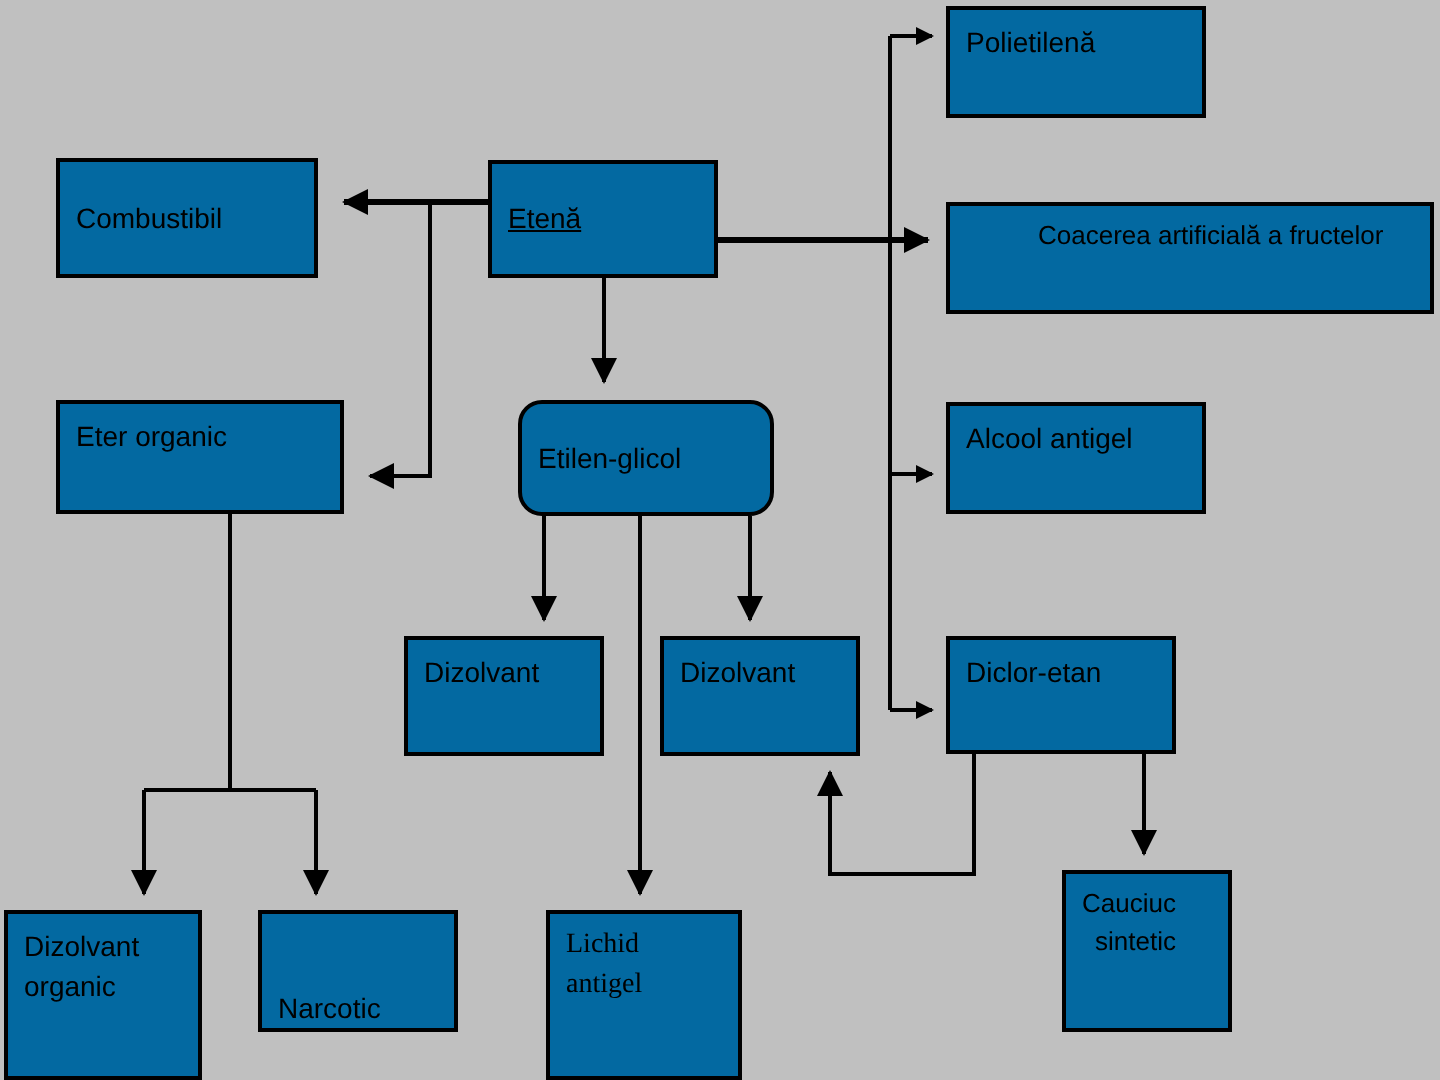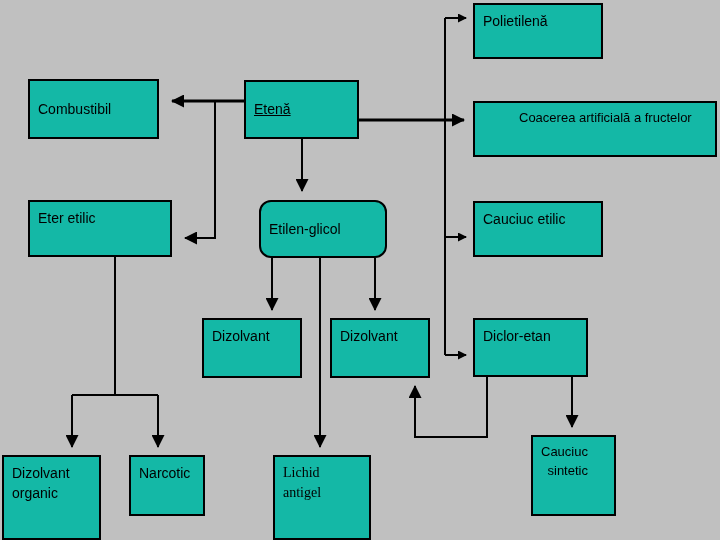--- a/index.html
+++ b/index.html
@@ -14,21 +14,21 @@
     width:720px;height:540px;
     background:#c0c0c0;
   }
   svg#edges{
     position:absolute;left:0;top:0;
     width:720px;height:540px;
     pointer-events:none;
   }
   .node{
     position:absolute;
-    background:#14b8a6;
+    background:#0369a1;
     border:2px solid #000000;
     box-sizing:border-box;
     display:flex;
     align-items:center;
     padding-left:8px;
     z-index:2;
   }
   .node .label{
     font-size:14px;
     color:#000;
@@ -115,49 +115,49 @@
 
   <div class="node pad-top" style="left:473px;top:3px;width:130px;height:56px;">
     <span class="label">Polietilenă</span>
   </div>
 
   <div class="node pad-top small" style="left:473px;top:101px;width:244px;height:56px;padding-left:44px;">
     <span class="label">Coacerea artificială a fructelor</span>
   </div>
 
   <div class="node pad-top" style="left:28px;top:200px;width:144px;height:57px;">
-    <span class="label">Eter etilic</span>
+    <span class="label">Eter organic</span>
   </div>
 
   <div class="node" style="left:259px;top:200px;width:128px;height:58px;border-radius:12px;">
     <span class="label">Etilen-glicol</span>
   </div>
 
   <div class="node pad-top" style="left:473px;top:201px;width:130px;height:56px;">
-    <span class="label">Cauciuc etilic</span>
+    <span class="label">Alcool antigel</span>
   </div>
 
   <div class="node pad-top" style="left:202px;top:318px;width:100px;height:60px;">
     <span class="label">Dizolvant</span>
   </div>
 
   <div class="node pad-top" style="left:330px;top:318px;width:100px;height:60px;">
     <span class="label">Dizolvant</span>
   </div>
 
   <div class="node pad-top" style="left:473px;top:318px;width:115px;height:59px;">
     <span class="label">Diclor-etan</span>
   </div>
 
   <div class="node pad-top" style="left:2px;top:455px;width:99px;height:85px;">
     <span class="label">Dizolvant
 organic</span>
   </div>
 
-  <div class="node pad-top" style="left:129px;top:455px;width:76px;height:61px;">
+  <div class="node pad-top" style="left:129px;top:455px;width:100px;height:61px;align-items:flex-end;">
     <span class="label">Narcotic</span>
   </div>
 
   <div class="node pad-top" style="left:273px;top:455px;width:98px;height:85px;font-family:Liberation Serif, serif;">
     <span class="label">Lichid
 antigel</span>
   </div>
 
   <div class="node pad-top small" style="left:531px;top:435px;width:85px;height:81px;text-align:right;">
     <span class="label">Cauciuc

